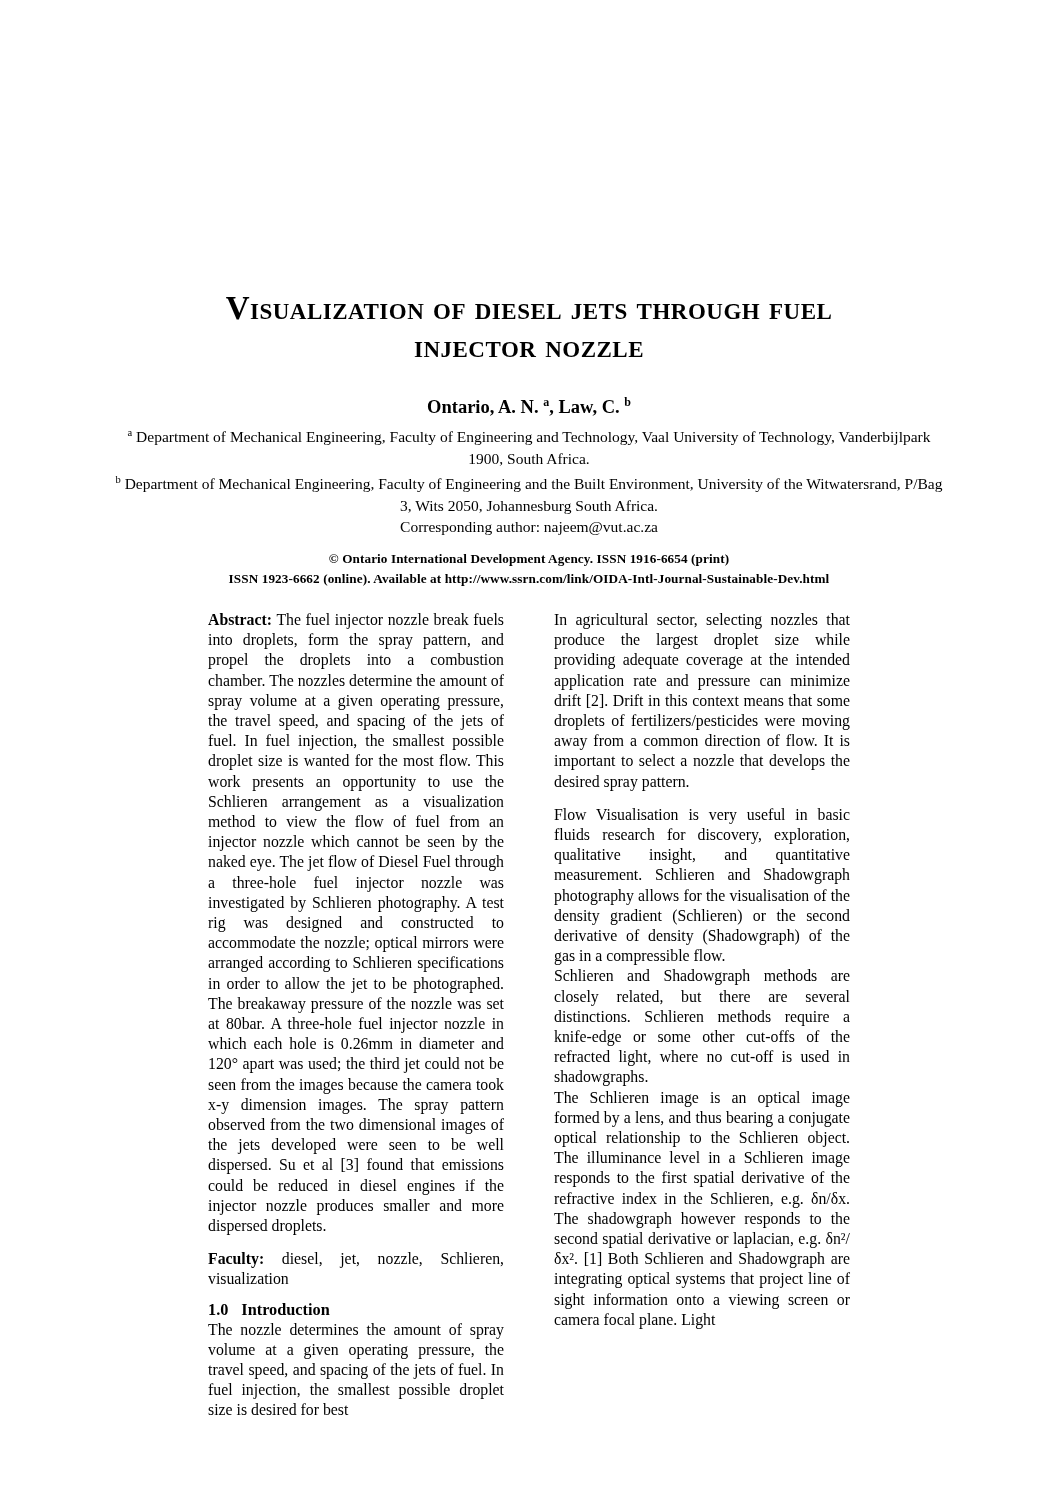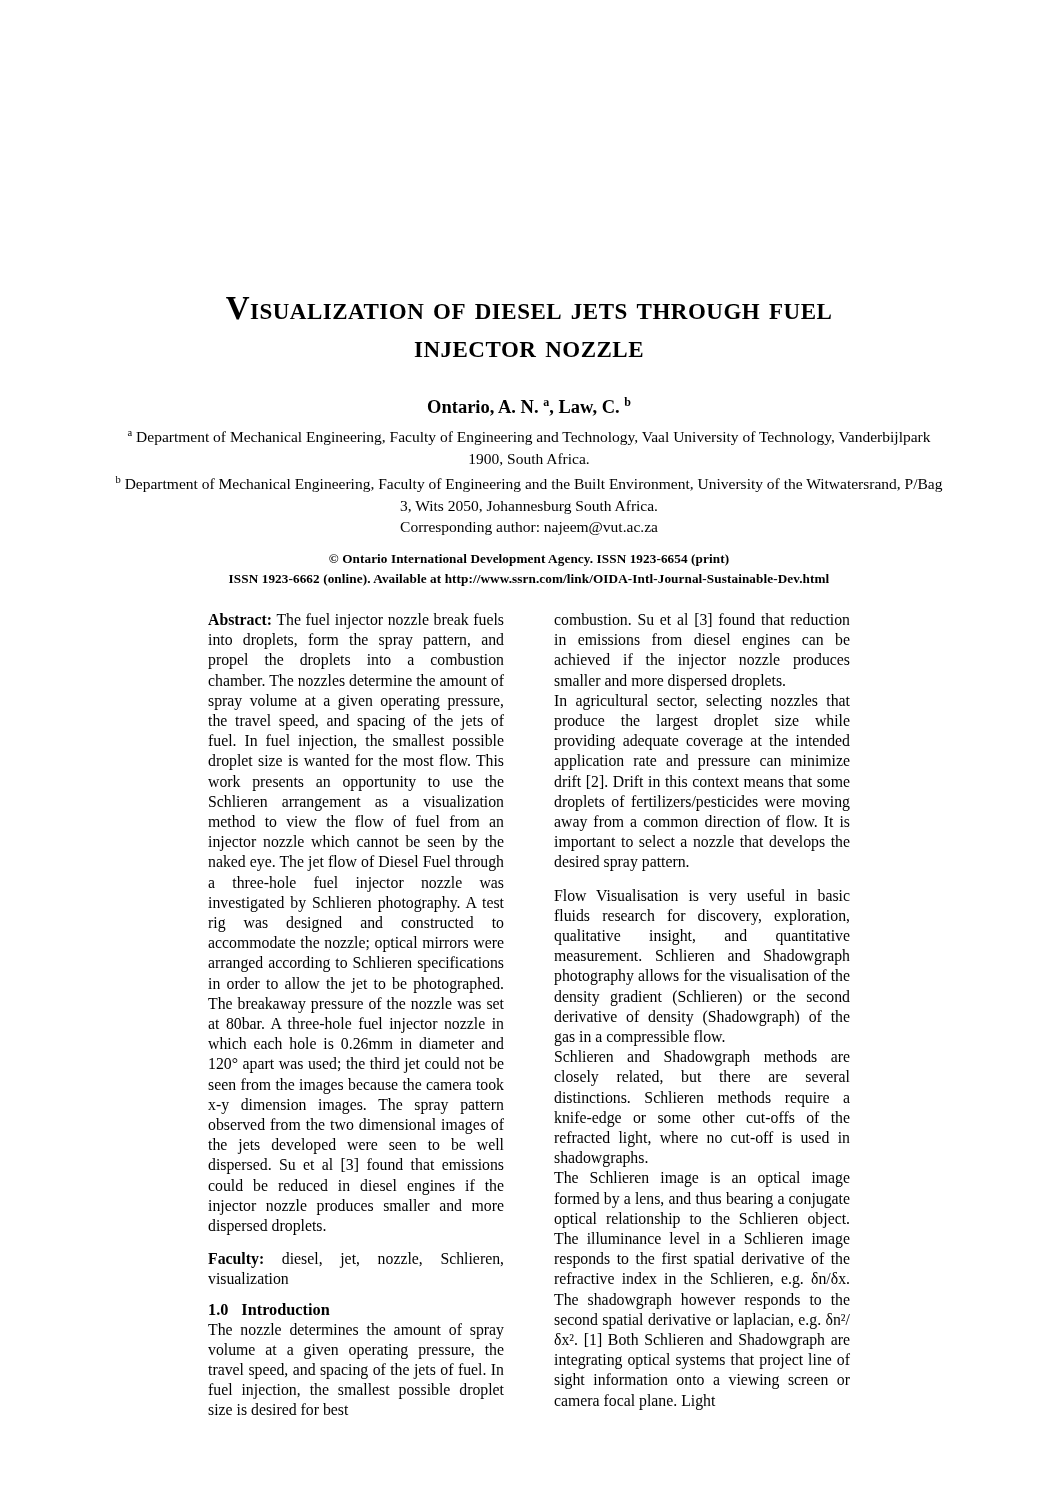--- a/index.html
+++ b/index.html
@@ -82,37 +82,36 @@
 
     <div class="authors"><span>Ontario, A. N. </span><sup>a</sup><span>, Law, C. </span><sup>b</sup></div>
 
     <div class="affil">
       <div class="aff-line"><sup>a</sup> <span>Department of Mechanical Engineering, Faculty of Engineering and Technology, Vaal University of Technology, Vanderbijlpark 1900, South Africa.</span></div>
       <div class="aff-line"><sup>b</sup> <span>Department of Mechanical Engineering, Faculty of Engineering and the Built Environment, University of the Witwatersrand, P/Bag 3, Wits 2050, Johannesburg South Africa.</span></div>
       <div class="aff-line">Corresponding author: najeem@vut.ac.za</div>
     </div>
 
     <div class="issn">
-      <div>© Ontario International Development Agency. ISSN 1923-6654 (print)</div>
+      <div>© Ontario International Development Agency. ISSN 1916-6654 (print)</div>
       <div>ISSN 1923-6662 (online). Available at http://www.ssrn.com/link/OIDA-Intl-Journal-Sustainable-Dev.html</div>
     </div>
 
   </header>
 
   <main class="columns">
 
     <section class="col">
       <p class="para"><b class="lead">Abstract:</b> <span>The fuel injector nozzle break fuels into droplets, form the spray pattern, and propel the droplets into a combustion chamber. The nozzles determine the amount of spray volume at a given operating pressure, the travel speed, and spacing of the jets of fuel. In fuel injection, the smallest possible droplet size is wanted for the most flow. This work presents an opportunity to use the Schlieren arrangement as a visualization method to view the flow of fuel from an injector nozzle which cannot be seen by the naked eye. The jet flow of Diesel Fuel through a three-hole fuel injector nozzle was investigated by Schlieren photography. A test rig was designed and constructed to accommodate the nozzle; optical mirrors were arranged according to Schlieren specifications in order to allow the jet to be photographed. The breakaway pressure of the nozzle was set at 80bar. A three-hole fuel injector nozzle in which each hole is 0.26mm in diameter and 120° apart was used; the third jet could not be seen from the images because the camera took x-y dimension images. The spray pattern observed from the two dimensional images of the jets developed were seen to be well dispersed. Su et al [3] found that emissions could be reduced in diesel engines if the injector nozzle produces smaller and more dispersed droplets.</span></p>
       <p class="para keywords"><b class="lead">Faculty:</b> <span>diesel, jet, nozzle, Schlieren, visualization</span></p>
       <h2 class="section-heading"><span class="sec-num">1.0</span><span class="sec-title">Introduction</span></h2>
       <p class="para">The nozzle determines the amount of spray volume at a given operating pressure, the travel speed, and spacing of the jets of fuel. In fuel injection, the smallest possible droplet size is desired for best</p>
     </section>
 
     <section class="col">
-      <p class="para">combustion. Su et al [3] found that reduction in emissions from diesel engines can be achieved if the injector nozzle produces smaller and more dispersed droplets.</p>
       <p class="para">In agricultural sector, selecting nozzles that produce the largest droplet size while providing adequate coverage at the intended application rate and pressure can minimize drift [2]. Drift in this context means that some droplets of fertilizers/pesticides were moving away from a common direction of flow. It is important to select a nozzle that develops the desired spray pattern.</p>
       <p class="para gap-top">Flow Visualisation is very useful in basic fluids research for discovery, exploration, qualitative insight, and quantitative measurement. Schlieren and Shadowgraph photography allows for the visualisation of the density gradient (Schlieren) or the second derivative of density (Shadowgraph) of the gas in a compressible flow.</p>
       <p class="para">Schlieren and Shadowgraph methods are closely related, but there are several distinctions. Schlieren methods require a knife-edge or some other cut-offs of the refracted light, where no cut-off is used in shadowgraphs.</p>
       <p class="para">The Schlieren image is an optical image formed by a lens, and thus bearing a conjugate optical relationship to the Schlieren object. The illuminance level in a Schlieren image responds to the first spatial derivative of the refractive index in the Schlieren, e.g. δn/δx. The shadowgraph however responds to the second spatial derivative or laplacian, e.g. δn²/δx². [1] Both Schlieren and Shadowgraph are integrating optical systems that project line of sight information onto a viewing screen or camera focal plane. Light</p>
     </section>
 
   </main>
 
 </div>
 

